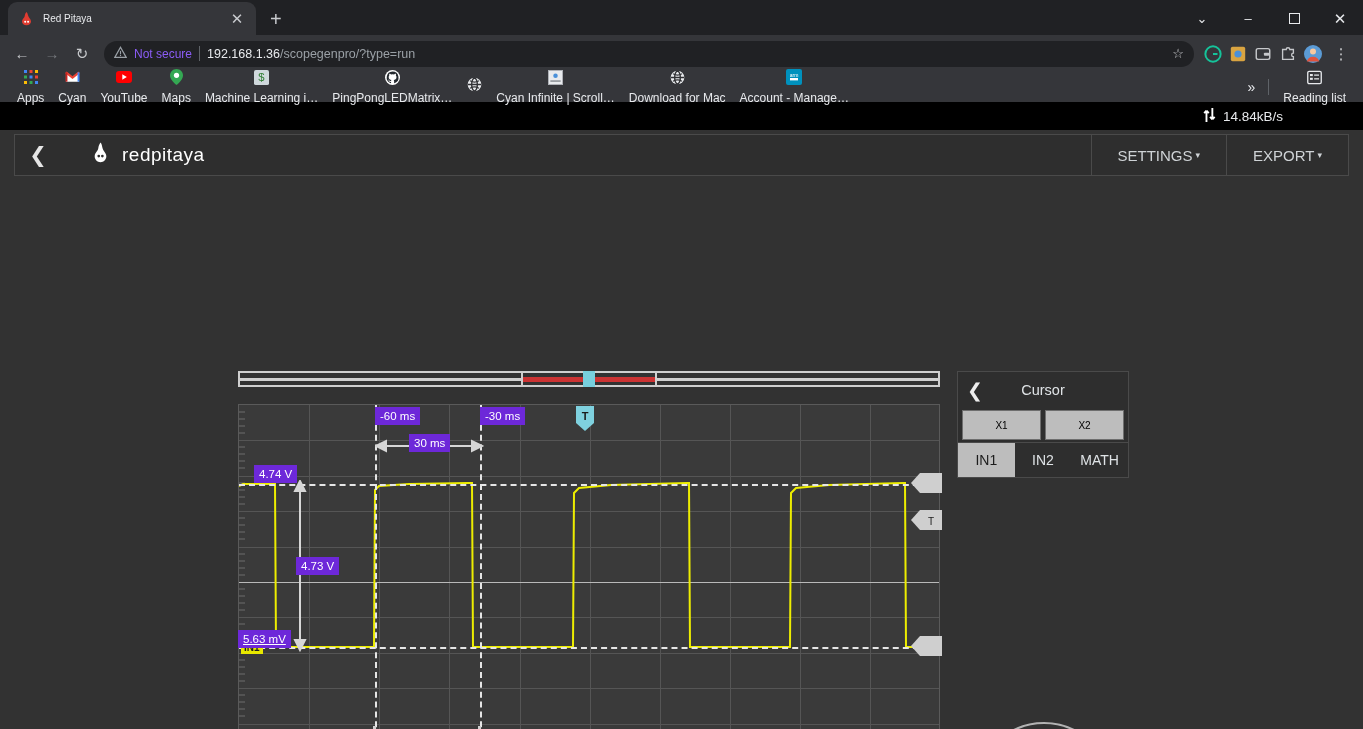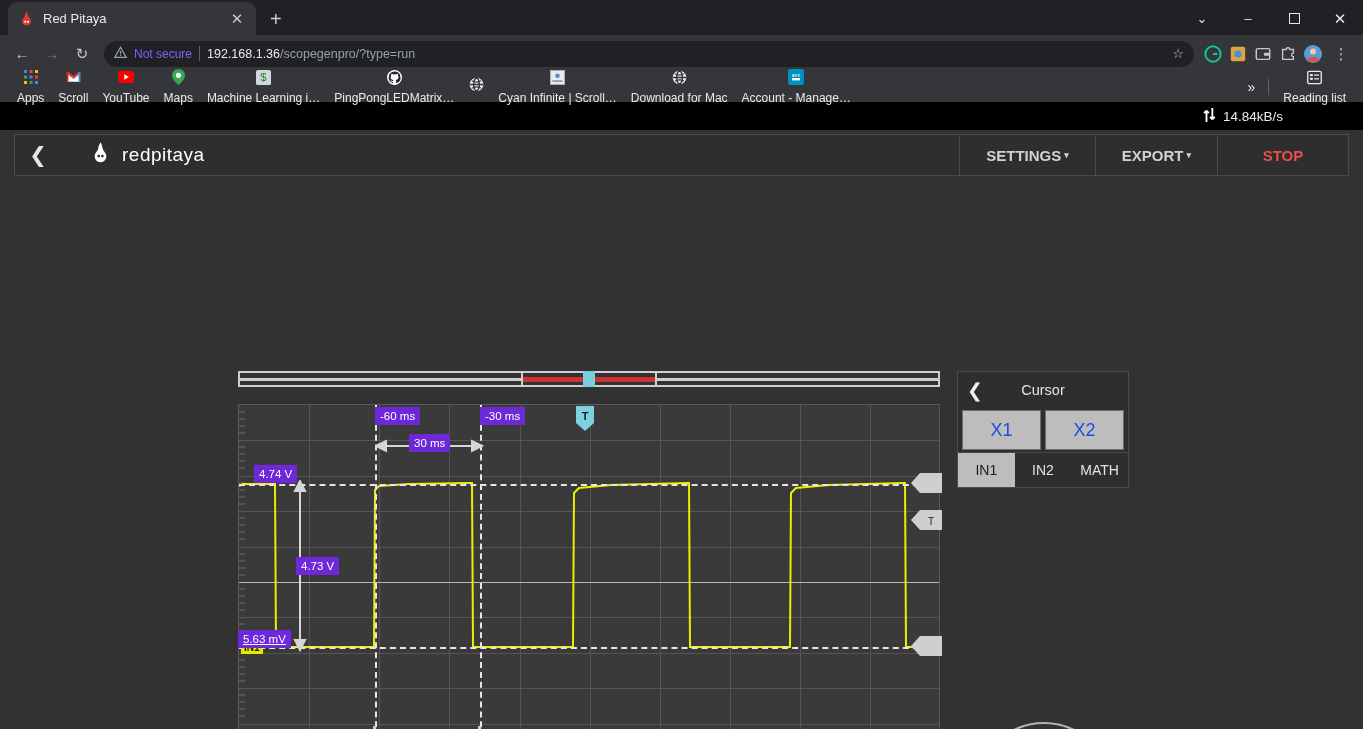--- a/index.html
+++ b/index.html
@@ -23,21 +23,21 @@
     border-radius: 9px 9px 0 0;
     display: flex; align-items: center;
     padding: 0 10px; gap: 9px;
     position: relative;
   }
   .tab-favicon {
     width: 16px; height: 16px;
     display: flex; align-items: center; justify-content: center;
   }
   .tab-title {
-    color: #e8eaed; font-size: 13px;
+    color: #e8eaed; font-size: 10px;
     flex: 1; white-space: nowrap; overflow: hidden;
   }
   .tab-close {
     color: #c9cbcf; font-size: 15px; line-height: 1;
     width: 18px; text-align: center; cursor: pointer;
   }
   .newtab {
     color: #c9cbcf; font-size: 20px; line-height: 1;
     margin-left: 14px; margin-bottom: 6px; cursor: pointer;
   }
@@ -120,21 +120,20 @@
     display:flex; align-items:center; gap:12px;
     padding-left: 30px; color:#fff;
     font-size: 19px; letter-spacing: 0.5px;
   }
   .rp-menu { margin-left:auto; display:flex; align-items:stretch; }
   .rp-btn {
     display:flex; align-items:center; justify-content:center;
     padding: 0 26px; color:#cfd3d6; font-size: 15px;
     border-left: 1px solid #4a4a4a; cursor:pointer;
     white-space: nowrap;
-    font-weight: bold;
   }
   .rp-btn.wide { min-width: 131px; }
   .rp-btn.stop { color:#e8504c; min-width: 131px; }
   .caret { font-size:9px; margin-left:3px; }
 
   
   .scope-wrap { position: relative; width:1363px; height: 540px; }
 
   .posbar {
     position:absolute; left:238px; top:195px;
@@ -203,23 +202,23 @@
   .cp-head {
     height: 36px; display:flex; align-items:center; justify-content:center;
     color:#dfe3e6; font-size:14.5px; position:relative;
   }
   .cp-head .cp-back {
     position:absolute; left:9px; top:50%; transform:translateY(-50%);
     font-size:19px; color:#eee; cursor:pointer;
   }
   .cp-row { display:flex; gap:4px; padding: 2px 4px; }
   .cp-btn {
-    flex:1; height:40px; background:#bdbdbd; color:#1d4ed8;
+    flex:1; height:30px; background:#bdbdbd; color:#000000;
     border:1px solid #6e6e6e; display:flex; align-items:center;
-    justify-content:center; font-size:18px; cursor:pointer;
+    justify-content:center; font-size:10px; cursor:pointer;
   }
   .cp-sub {
     height:30px; display:flex; align-items:center; justify-content:center;
     color:#dfe3e6; font-size:14.5px;
   }
   .cp-src { display:flex; border-top:1px solid #4a4a4a; }
   .cp-src div {
     flex:1; height:34px; display:flex; align-items:center;
     justify-content:center; font-size:14px; color:#dfe3e6; cursor:pointer;
   }
@@ -327,21 +326,21 @@
 
     <div class="bm">
       <span class="bm-ico">
         <svg width="15" height="12" viewBox="0 0 16 12">
             <path d="M1 1 L8 6.6 L15 1 V11 H1 Z" fill="#fff"></path>
             <path d="M1 1 L8 6.6 L15 1" fill="none" stroke="#ea4335" stroke-width="2.4"></path>
             <rect x="0.6" y="1" width="2" height="10" fill="#c5221f"></rect>
             <rect x="13.4" y="1" width="2" height="10" fill="#4285f4"></rect>
           </svg>
       </span>
-      <span>Scroll</span>
+      <span>Cyan</span>
     </div>
 
     <div class="bm">
       <span class="bm-ico">
         <svg width="16" height="12" viewBox="0 0 16 12">
             <rect x="0" y="0" width="16" height="12" rx="3" fill="#ff0000"></rect>
             <path d="M6.3 3.2 L10.8 6 L6.3 8.8 Z" fill="#fff"></path>
           </svg>
       </span>
       <span>YouTube</span>
@@ -466,21 +465,20 @@
   </div>
   <div class="rp-menu">
     <div class="rp-btn">
       <span>SETTINGS</span>
       <span class="caret">▾</span>
     </div>
     <div class="rp-btn">
       <span>EXPORT</span>
       <span class="caret">▾</span>
     </div>
-    <div class="rp-btn stop">STOP</div>
   </div>
 </div>
 
 <div class="scope-wrap">
 
   <div class="posbar">
     <div class="track"></div>
     <div class="seg" style="left:283px;width:134px;"></div>
     <div class="vl" style="left:281px;"></div>
     <div class="vl" style="left:415px;"></div>

